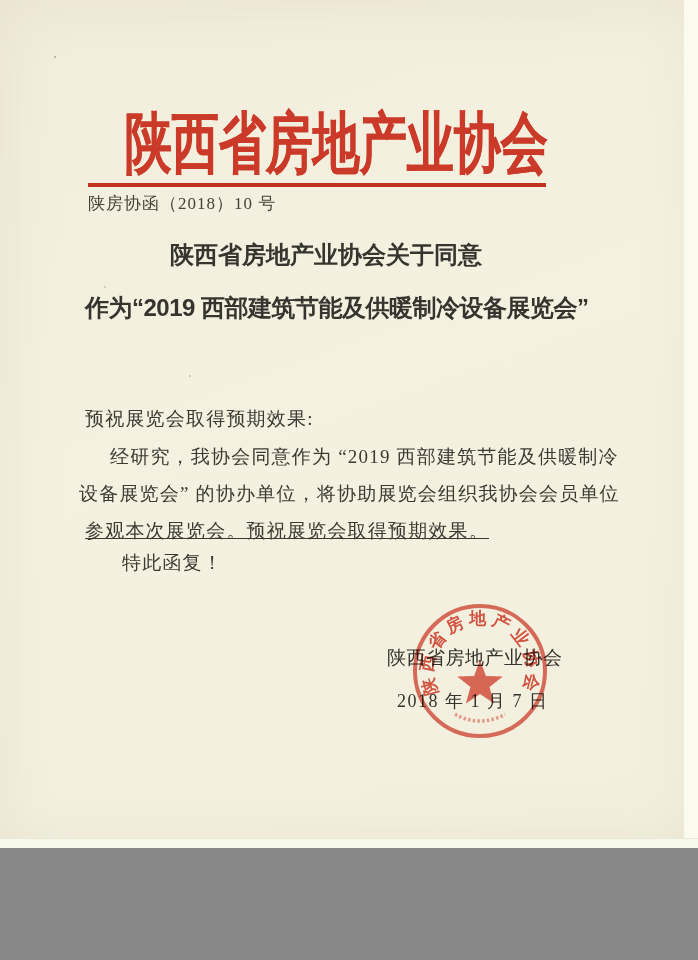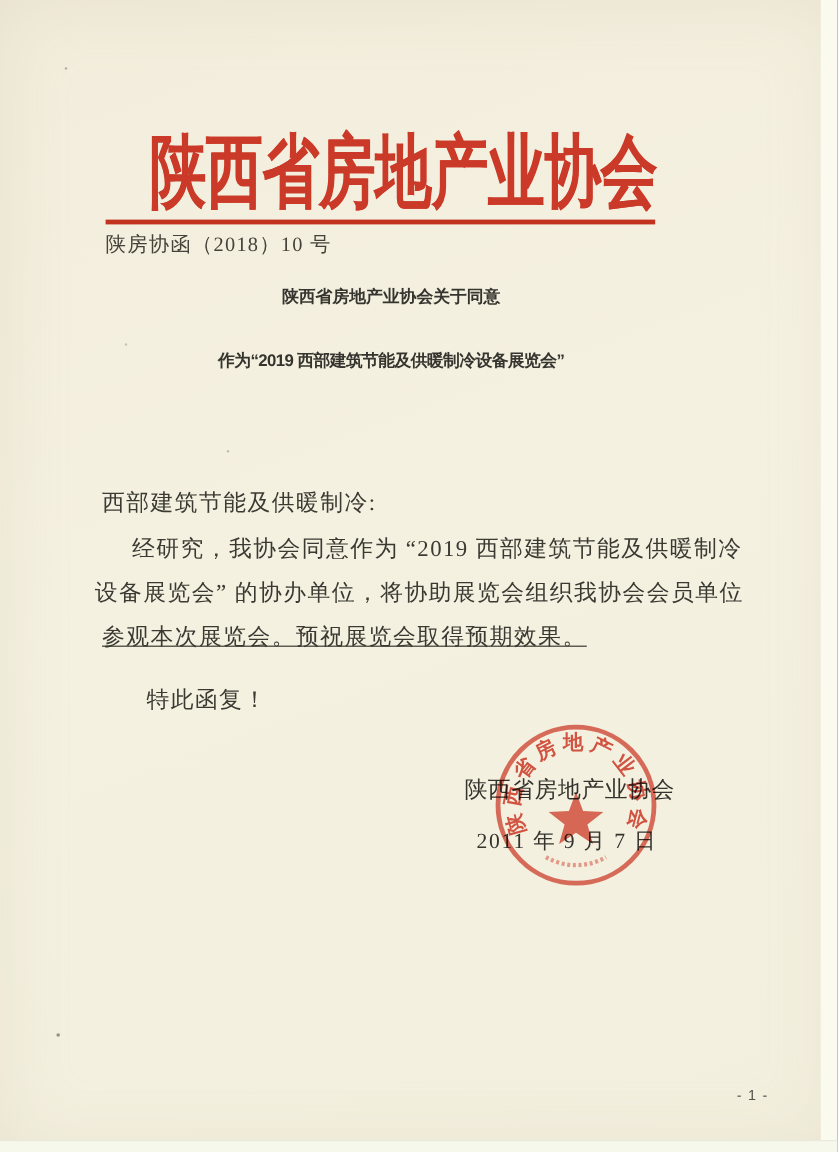--- a/index.html
+++ b/index.html
@@ -7,21 +7,21 @@
     --header-red: #cb3a28;
     --rule-red: #c1331f;
     --seal-red: #d84a3a;
     --ink: #3b3a32;
   }
   * { margin: 0; padding: 0; box-sizing: border-box; }
   html, body { background: #888; }
   .scan {
     position: relative;
     width: 698px;
-    height: 960px;
+    height: 848px;
     margin: 0 auto;
     overflow: hidden;
     background: linear-gradient(160deg, #f2eddc 0%, #f5f1e1 45%, #f3efde 100%);
     box-shadow: inset 0 0 60px rgba(190,180,150,.20);
     font-family: "Liberation Serif", "DejaVu Serif", serif;
     color: var(--ink);
   }
   .edge-right {
     position: absolute; top: 0; right: 0; width: 14px; height: 100%;
     background: #fbfaef;
@@ -43,34 +43,34 @@
     background: var(--rule-red);
   }
   .doc-number {
     position: absolute; left: 88px; top: 192px; width: 458px;
     font-size: 17px; color: #454339; letter-spacing: 1px;
     white-space: nowrap;
   }
   .title-line {
     position: absolute; left: 85px; width: 482px; text-align: center;
     font-family: "Liberation Sans", "DejaVu Sans", sans-serif;
-    font-weight: bold; font-size: 14px; color: #35342e; white-space: nowrap;
+    font-weight: bold; font-size: 24px; color: #35342e; white-space: nowrap;
   }
   .title-1 { top: 239px; }
   .title-2 { top: 292px; letter-spacing: -0.5px; }
   .title-3 { top: 347px; }
   .body-line {
     position: absolute; font-size: 19px; color: var(--ink);
     letter-spacing: 1.2px; white-space: nowrap;
   }
   .salutation { left: 85px; top: 406px; }
   .para-1 { left: 110px; top: 444px; }
   .para-2 { left: 79px;  top: 481px; }
   .para-3 { left: 85px;  top: 518px; text-decoration: underline; }
-  .closing { left: 122px; top: 570px; }
+  .closing { left: 122px; top: 550px; }
   .sig-org  { position: absolute; left: 387px; top: 645px; font-size: 19px; letter-spacing: 0.5px; color: #34332d; white-space: nowrap; }
   .sig-date { position: absolute; left: 397px; top: 689px; font-size: 18px; letter-spacing: 1.5px; color: #34332d; white-space: nowrap; }
   .page-number {
     position: absolute; left: 614px; top: 906px;
     font-family: "Liberation Sans", "DejaVu Sans", sans-serif;
     font-size: 12px; color: #54534a; letter-spacing: 1px; white-space: nowrap;
   }
   .seal {
     position: absolute; left: 409px; top: 600px;
     mix-blend-mode: multiply; opacity: 0.92;
@@ -96,30 +96,30 @@
 
   <div class="org-header">陕西省房地产业协会</div>
 
   <div class="red-rule"></div>
 
   <div class="doc-number">陕房协函（2018）10 号</div>
 
   <div class="title-line title-1">陕西省房地产业协会关于同意</div>
   <div class="title-line title-2">作为“2019 西部建筑节能及供暖制冷设备展览会”</div>
 
-  <div class="body-line salutation">西部建筑节能及供暖制冷:</div>
+  <div class="body-line salutation">预祝展览会取得预期效果:</div>
 
   <div class="body-line para-1">经研究，我协会同意作为 “2019 西部建筑节能及供暖制冷</div>
   <div class="body-line para-2">设备展览会” 的协办单位，将协助展览会组织我协会会员单位</div>
   <div class="body-line para-3">参观本次展览会。预祝展览会取得预期效果。</div>
 
   <div class="body-line closing">特此函复！</div>
 
   <div class="sig-org">陕西省房地产业协会</div>
-  <div class="sig-date">2011 年 9 月 7 日</div>
+  <div class="sig-date">2018 年 1 月 7 日</div>
 
   <svg class="seal" width="142" height="142" viewBox="0 0 142 142" aria-hidden="true">
     <circle cx="71" cy="71" r="65" fill="none" stroke="var(--seal-red)" stroke-width="4" stroke-opacity="0.85"></circle>
     <path id="sealArc" d="M 30.3 94.5 A 47 47 0 1 1 111.7 94.5" fill="none"></path>
     <text text-anchor="middle">
       <textPath href="#sealArc" startOffset="50%">陕西省房地产业协会</textPath>
     </text>
     <polygon points="71,60 76.9,75.9 93.8,76.6 80.5,87.1 85.1,103.4 71,94 56.9,103.4 61.5,87.1 48.2,76.6 65.1,75.9" fill="var(--seal-red)" fill-opacity="0.88"></polygon>
     <path d="M 46 114.3 A 50 50 0 0 0 96 114.3" fill="none" stroke="var(--seal-red)" stroke-opacity="0.55" stroke-width="3.5" stroke-dasharray="2.5 2.2"></path>
   </svg>

